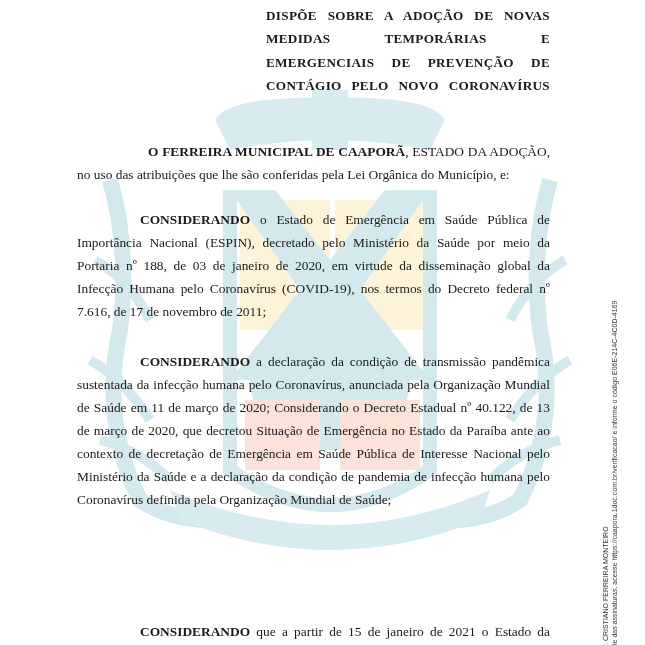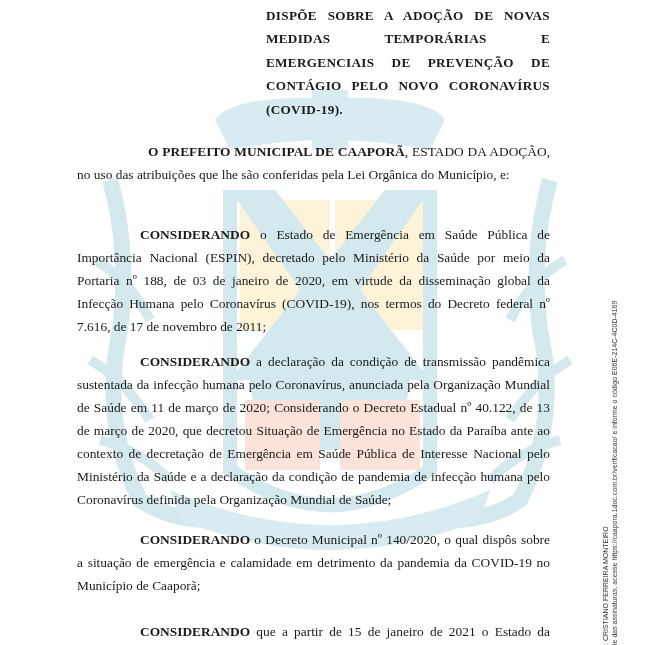--- a/index.html
+++ b/index.html
@@ -59,38 +59,34 @@
 
   <path d="M170 490 Q 330 560 490 490 L 480 520 Q 330 580 180 520 Z" fill="#d7ebf0"></path>
 </svg>
 
 <div class="page">
   <div class="ementa">
     <span>DISPÕE SOBRE A ADOÇÃO DE NOVAS</span>
     <span>MEDIDAS TEMPORÁRIAS E</span>
     <span>EMERGENCIAIS DE PREVENÇÃO DE</span>
     <span>CONTÁGIO PELO NOVO CORONAVÍRUS</span>
-    <span class="last">(COVID-19).</span>
   </div>
 
   <div class="para" style="top:140px;">
-    <span class="indent" style="width:71px"></span><b>O PREFEITO MUNICIPAL DE CAAPORÃ</b><span>, ESTADO DA ADOÇÃO, no uso das atribuições que lhe são conferidas pela Lei Orgânica do Município, e:</span>
+    <span class="indent" style="width:71px"></span><b>O FERREIRA MUNICIPAL DE CAAPORÃ</b><span>, ESTADO DA ADOÇÃO, no uso das atribuições que lhe são conferidas pela Lei Orgânica do Município, e:</span>
   </div>
 
-  <div class="para p-last" style="top:223px;">
+  <div class="para p-last" style="top:208px;">
     <span class="indent"></span><b>CONSIDERANDO</b><span> o Estado de Emergência em Saúde Pública de Importância Nacional (ESPIN), decretado pelo Ministério da Saúde por meio da Portaria nº 188, de 03 de janeiro de 2020, em virtude da disseminação global da Infecção Humana pelo Coronavírus (COVID-19), nos termos do Decreto federal nº 7.616, de 17 de novembro de 2011;</span>
   </div>
 
   <div class="para p-last" style="top:350px;">
     <span class="indent"></span><b>CONSIDERANDO</b><span> a declaração da condição de transmissão pandêmica sustentada da infecção humana pelo Coronavírus, anunciada pela Organização Mundial de Saúde em 11 de março de 2020; Considerando o Decreto Estadual nº 40.122, de 13 de março de 2020, que decretou Situação de Emergência no Estado da Paraíba ante ao contexto de decretação de Emergência em Saúde Pública de Interesse Nacional pelo Ministério da Saúde e a declaração da condição de pandemia de infecção humana pelo Coronavírus definida pela Organização Mundial de Saúde;</span>
   </div>
 
-  <div class="para p-last" style="top:528px;">
-    <span class="indent"></span><b>CONSIDERANDO</b><span> o Decreto Municipal nº 140/2020, o qual dispôs sobre a situação de emergência e calamidade em detrimento da pandemia da COVID-19 no Município de Caaporã;</span>
-  </div>
 
   <div class="para p-last" style="top:620px;">
     <span class="indent"></span><b>CONSIDERANDO</b><span> que a partir de 15 de janeiro de 2021 o Estado da Paraíba</span>
   </div>
 
   <div class="side">
     <span class="l2">: CRISTIANO FERREIRA MONTEIRO</span>
     <span class="l2">le das assinaturas, acesse https://caapora.1doc.com.br/verificacao/ e informe o código E06E-214C-4C0D-4169</span>
   </div>
 </div>

